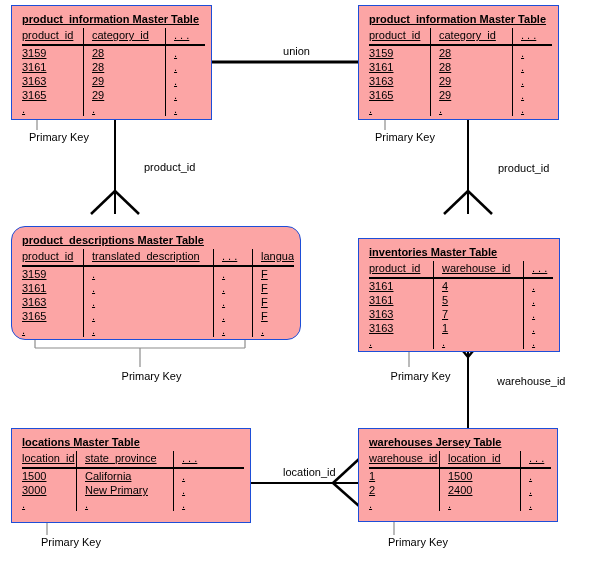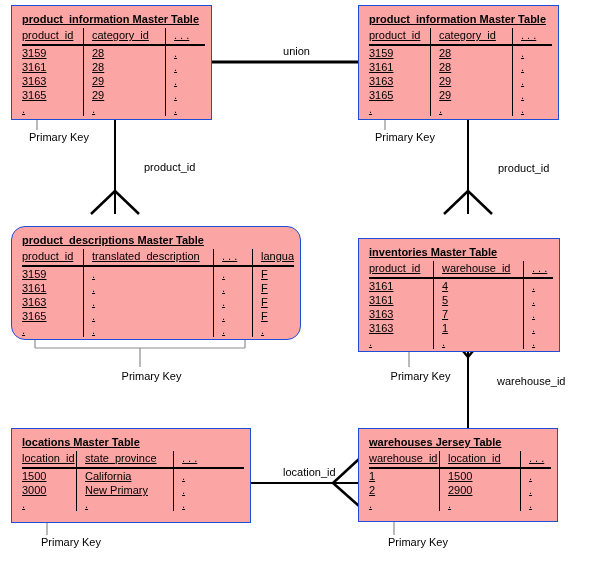--- a/index.html
+++ b/index.html
@@ -296,21 +296,21 @@
           </tr>
         </thead>
         <tbody>
           <tr>
             <td>1</td>
             <td>1500</td>
             <td>.</td>
           </tr>
           <tr>
             <td>2</td>
-            <td>2900</td>
+            <td>2400</td>
             <td>.</td>
           </tr>
           <tr>
             <td>.</td>
             <td>.</td>
             <td>.</td>
           </tr>
         </tbody>
       </table>
   </div>

